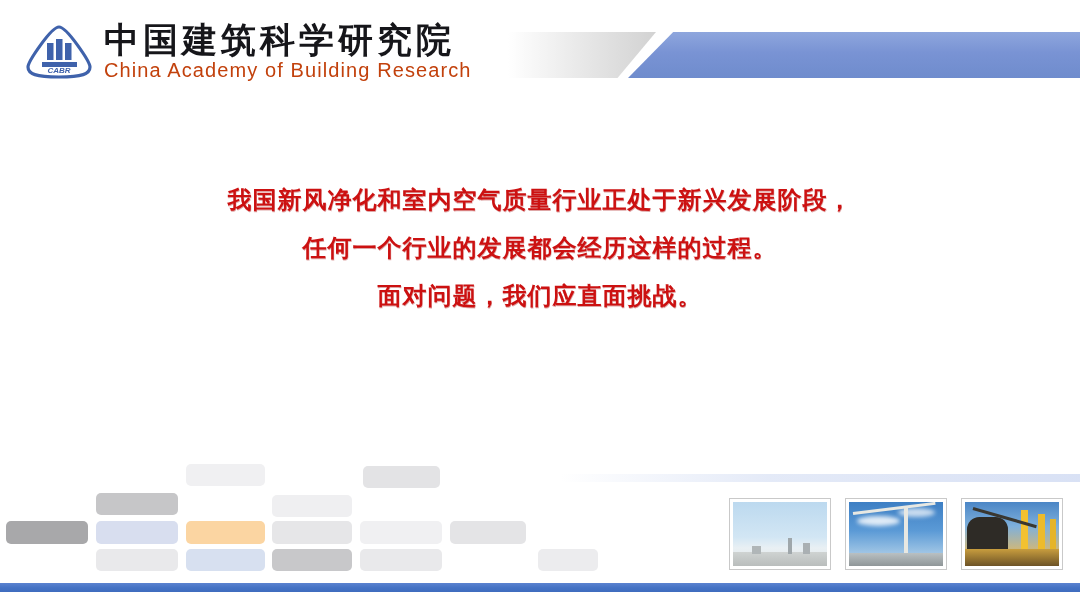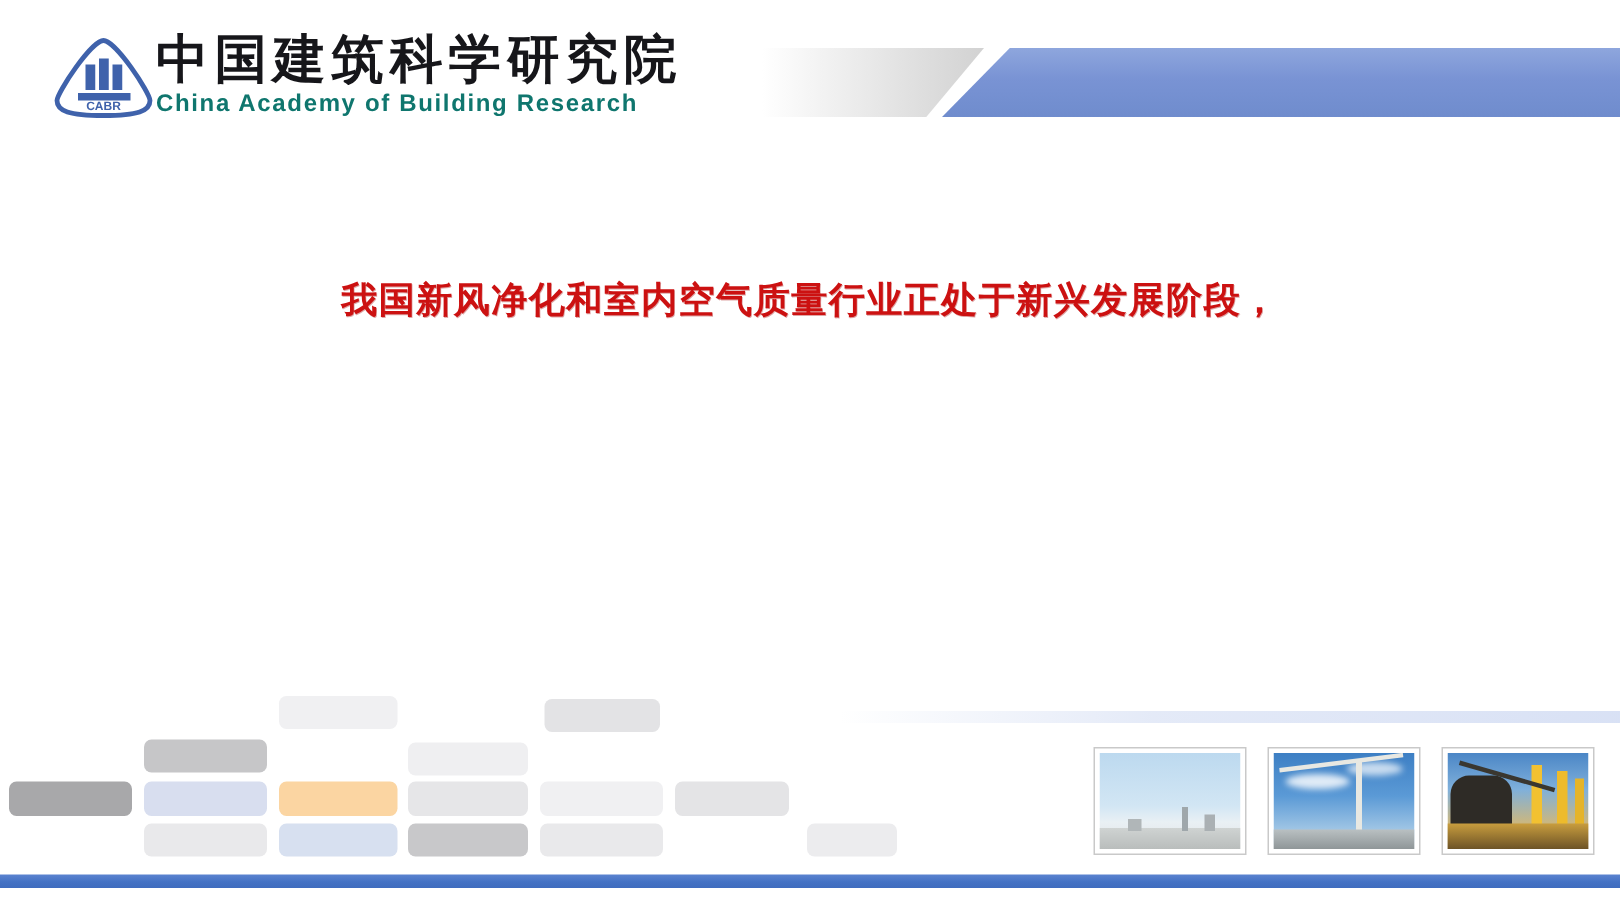--- a/index.html
+++ b/index.html
@@ -24,46 +24,47 @@
   
   .header {
     position: absolute;
     left: 0;
     top: 0;
     width: 1080px;
     height: 96px;
   }
   .logo-mark {
     position: absolute;
-    left: 32px;
+    left: 22px;
     top: 24px;
     width: 74px;
     height: 56px;
+    font-style: italic;
   }
   .logo-text {
     position: absolute;
     left: 104px;
     top: 20px;
     width: 420px;
     height: 62px;
   }
   .logo-cn {
     font-family: Liberation Sans, sans-serif;
     font-size: 35px;
     font-weight: bold;
     color: #16161a;
     letter-spacing: 4px;
     line-height: 40px;
     white-space: nowrap;
   }
   .logo-en {
     font-family: "Liberation Sans", sans-serif;
-    font-size: 16px;
-    font-weight: bold;
-    color: #0f766e;
+    font-size: 20px;
+    font-weight: normal;
+    color: #c2410c;
     letter-spacing: 1.1px;
     line-height: 20px;
     white-space: nowrap;
   }
   .banner-gray {
     position: absolute;
     left: 508px;
     top: 32px;
     width: 148px;
     height: 46px;
@@ -156,20 +157,22 @@
       <div class="logo-cn">中国建筑科学研究院</div>
       <div class="logo-en">China Academy of Building Research</div>
     </div>
 
     <div class="banner-gray"></div>
     <div class="banner-blue"></div>
   </div>
 
   <div class="body-text">
     <div class="line">我国新风净化和室内空气质量行业正处于新兴发展阶段，</div>
+    <div class="line">任何一个行业的发展都会经历这样的过程。</div>
+    <div class="line">面对问题，我们应直面挑战。</div>
   </div>
 
   <div class="haze"></div>
   <div id="footer-blocks">
       <div class="blk" style="left: 186px; top: 464px; width: 79px; height: 22px; background: rgb(240, 240, 242);"></div>
       <div class="blk" style="left: 363px; top: 466px; width: 77px; height: 22px; background: rgb(227, 227, 229);"></div>
       <div class="blk" style="left: 96px; top: 493px; width: 82px; height: 22px; background: rgb(198, 198, 200);"></div>
       <div class="blk" style="left: 272px; top: 495px; width: 80px; height: 22px; background: rgb(239, 239, 241);"></div>
       <div class="blk" style="left: 6px; top: 521px; width: 82px; height: 23px; background: rgb(168, 168, 170);"></div>
       <div class="blk" style="left: 96px; top: 521px; width: 82px; height: 23px; background: rgb(216, 222, 239);"></div>

